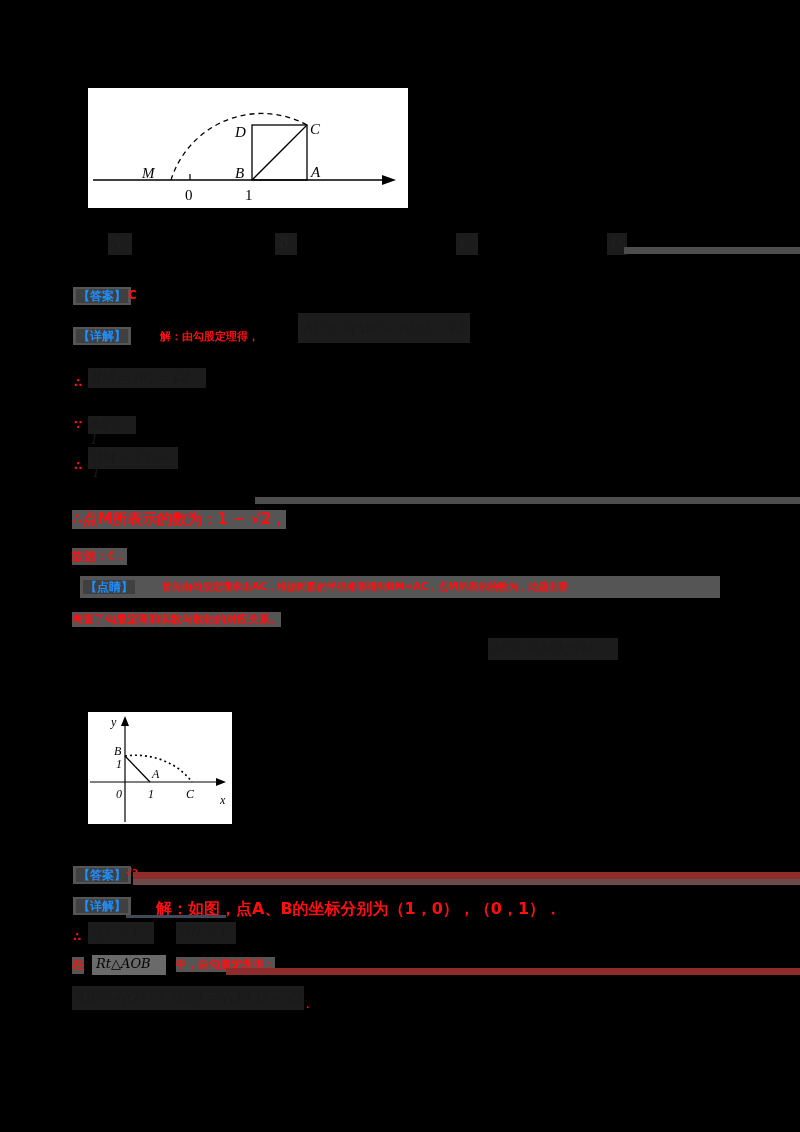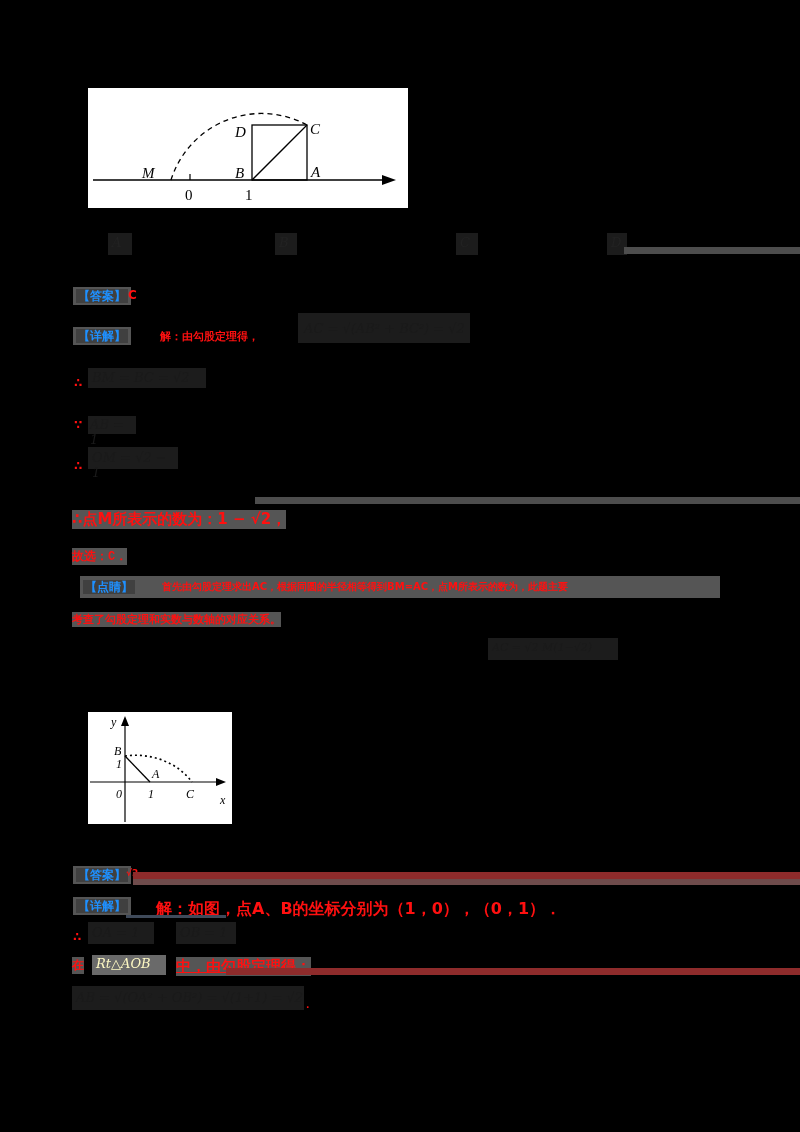--- a/index.html
+++ b/index.html
@@ -131,21 +131,21 @@
 <span class="abs red" style="left:73px;top:930px;">∴</span>
 <div class="blk" style="left:88px;top:922px;width:66px;height:22px;">
   <span class="math" style="left:4px;top:3px;color:#1a1a1a;">OA = 1</span>
 </div>
 <div class="blk" style="left:176px;top:922px;width:60px;height:22px;">
   <span class="math" style="left:4px;top:3px;color:#1a1a1a;">OB = 1</span>
 </div>
 
 <span class="abs red redbg" style="left:72px;top:957px;">在</span>
 <div class="gbox" style="left:92px;top:955px;width:74px;height:20px;background:#6a6a6a;">
-  <span class="math" style="left:4px;top:1px;color:#fef9c3;">Rt△AOB</span>
+  <span class="math" style="left:4px;top:1px;color:#000000;">Rt△AOB</span>
 </div>
-<span class="abs red redbg" style="left:176px;top:957px;font-size:15px;text-decoration:underline;">中，由勾股定理得：</span>
+<span class="abs red redbg" style="left:176px;top:957px;font-size:11px;">中，由勾股定理得：</span>
 <div class="rule-red" style="left:226px;top:968px;width:574px;"></div>
 
 <div class="blk" style="left:72px;top:986px;width:232px;height:24px;">
   <span class="math" style="left:4px;top:4px;color:#1a1a1a;">AB = √(OA² + OB²) = √(1+1) = √2</span>
 </div>
 <span class="abs red" style="left:306px;top:1000px;font-size:9px;">.</span>
 
 </body></html>

